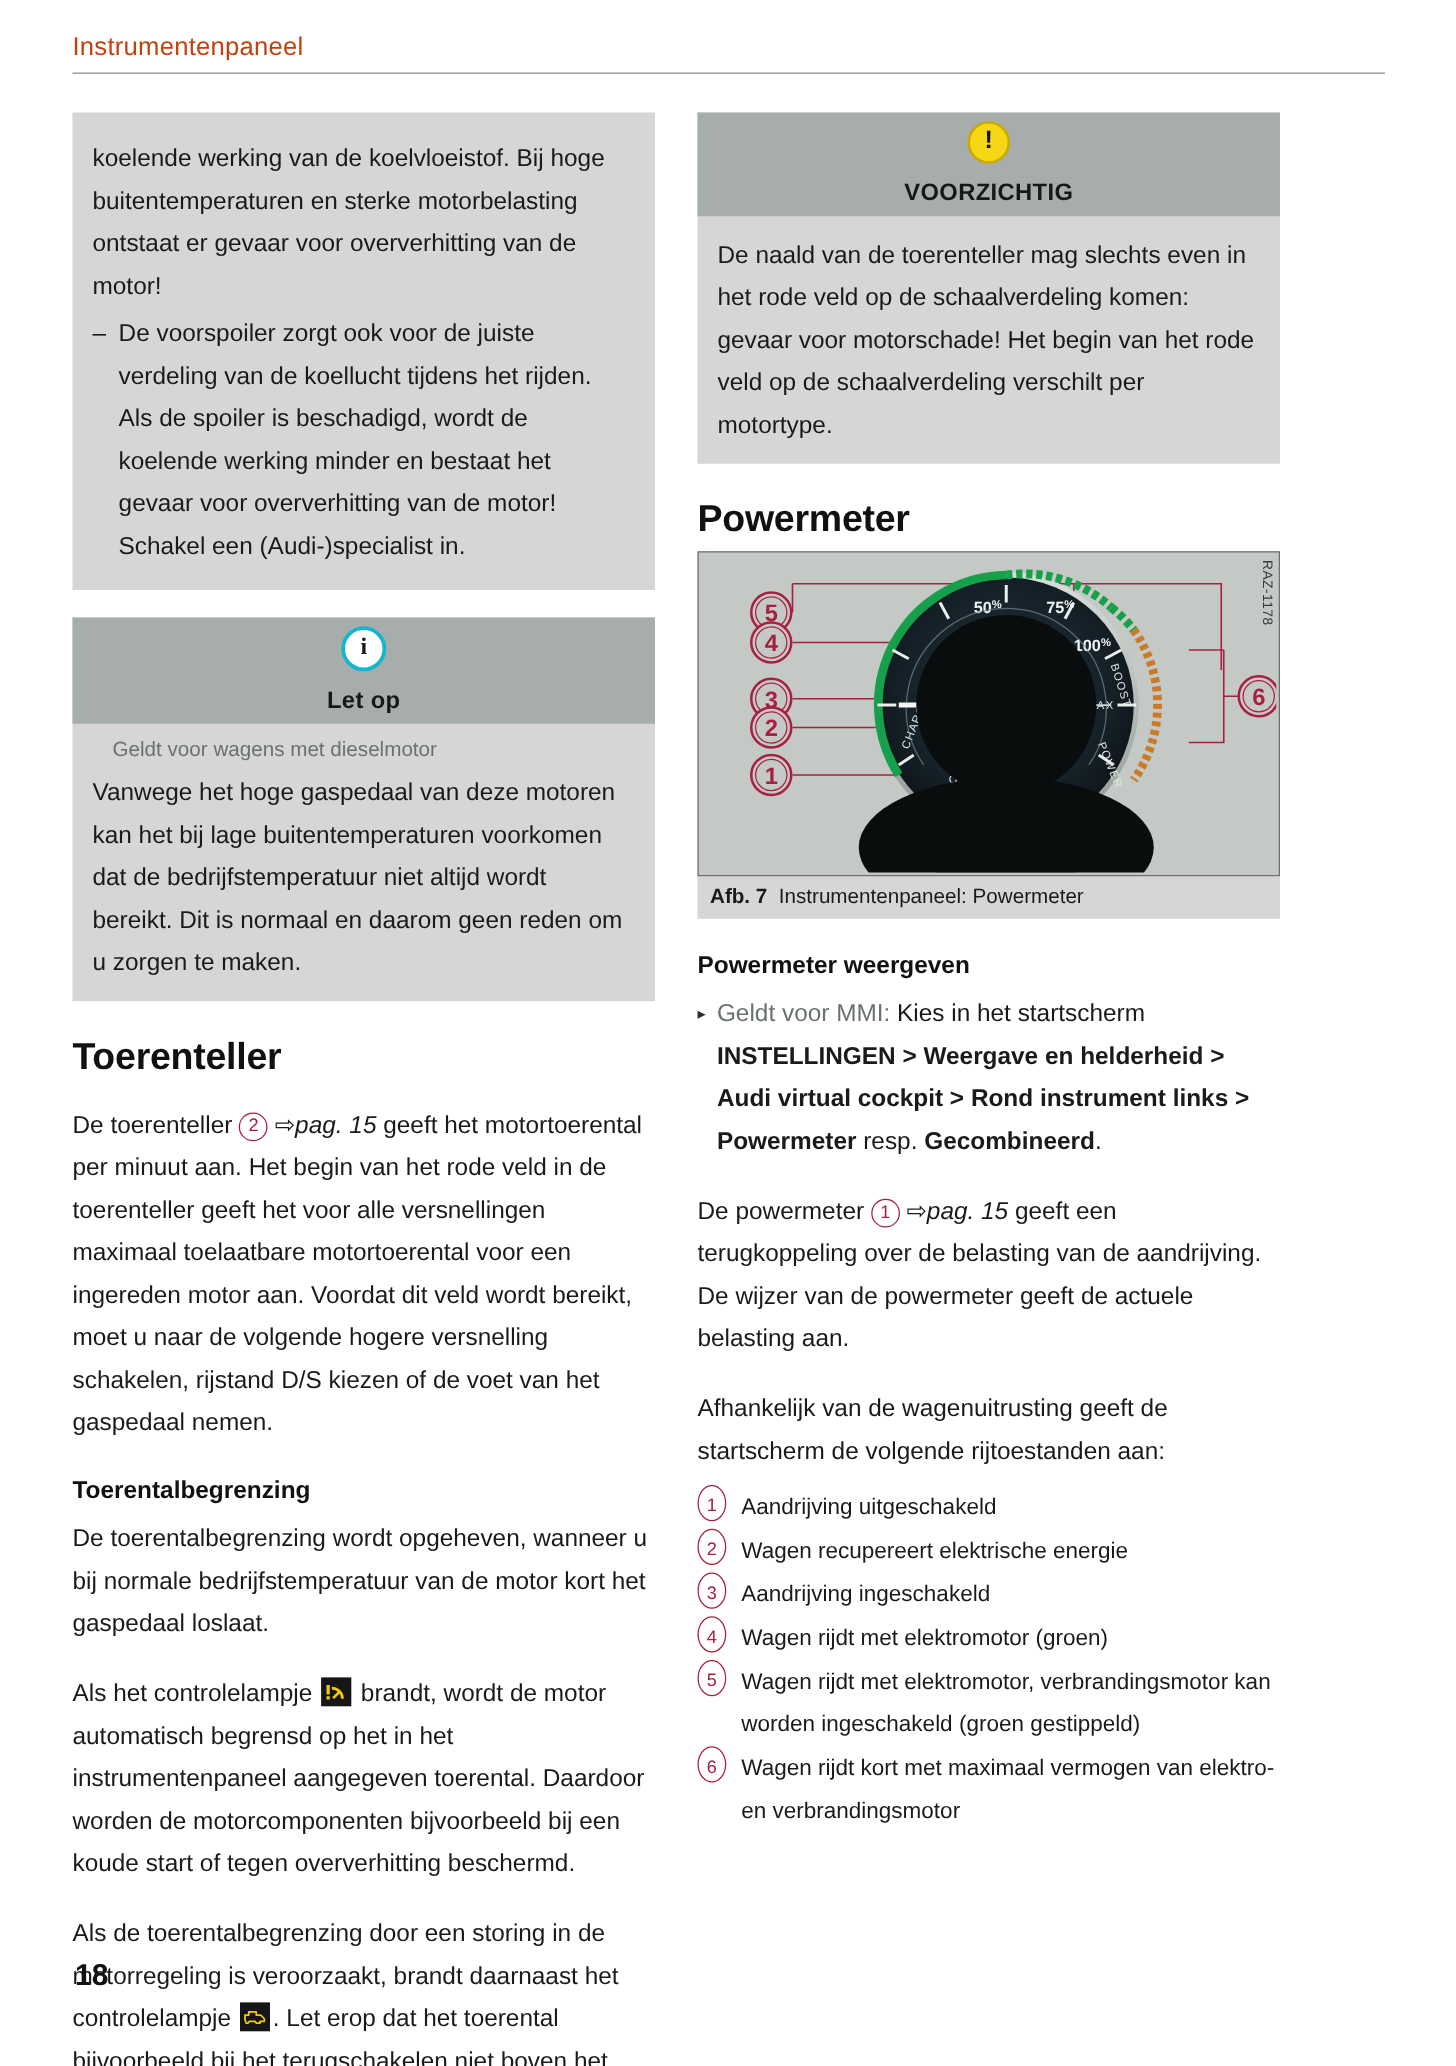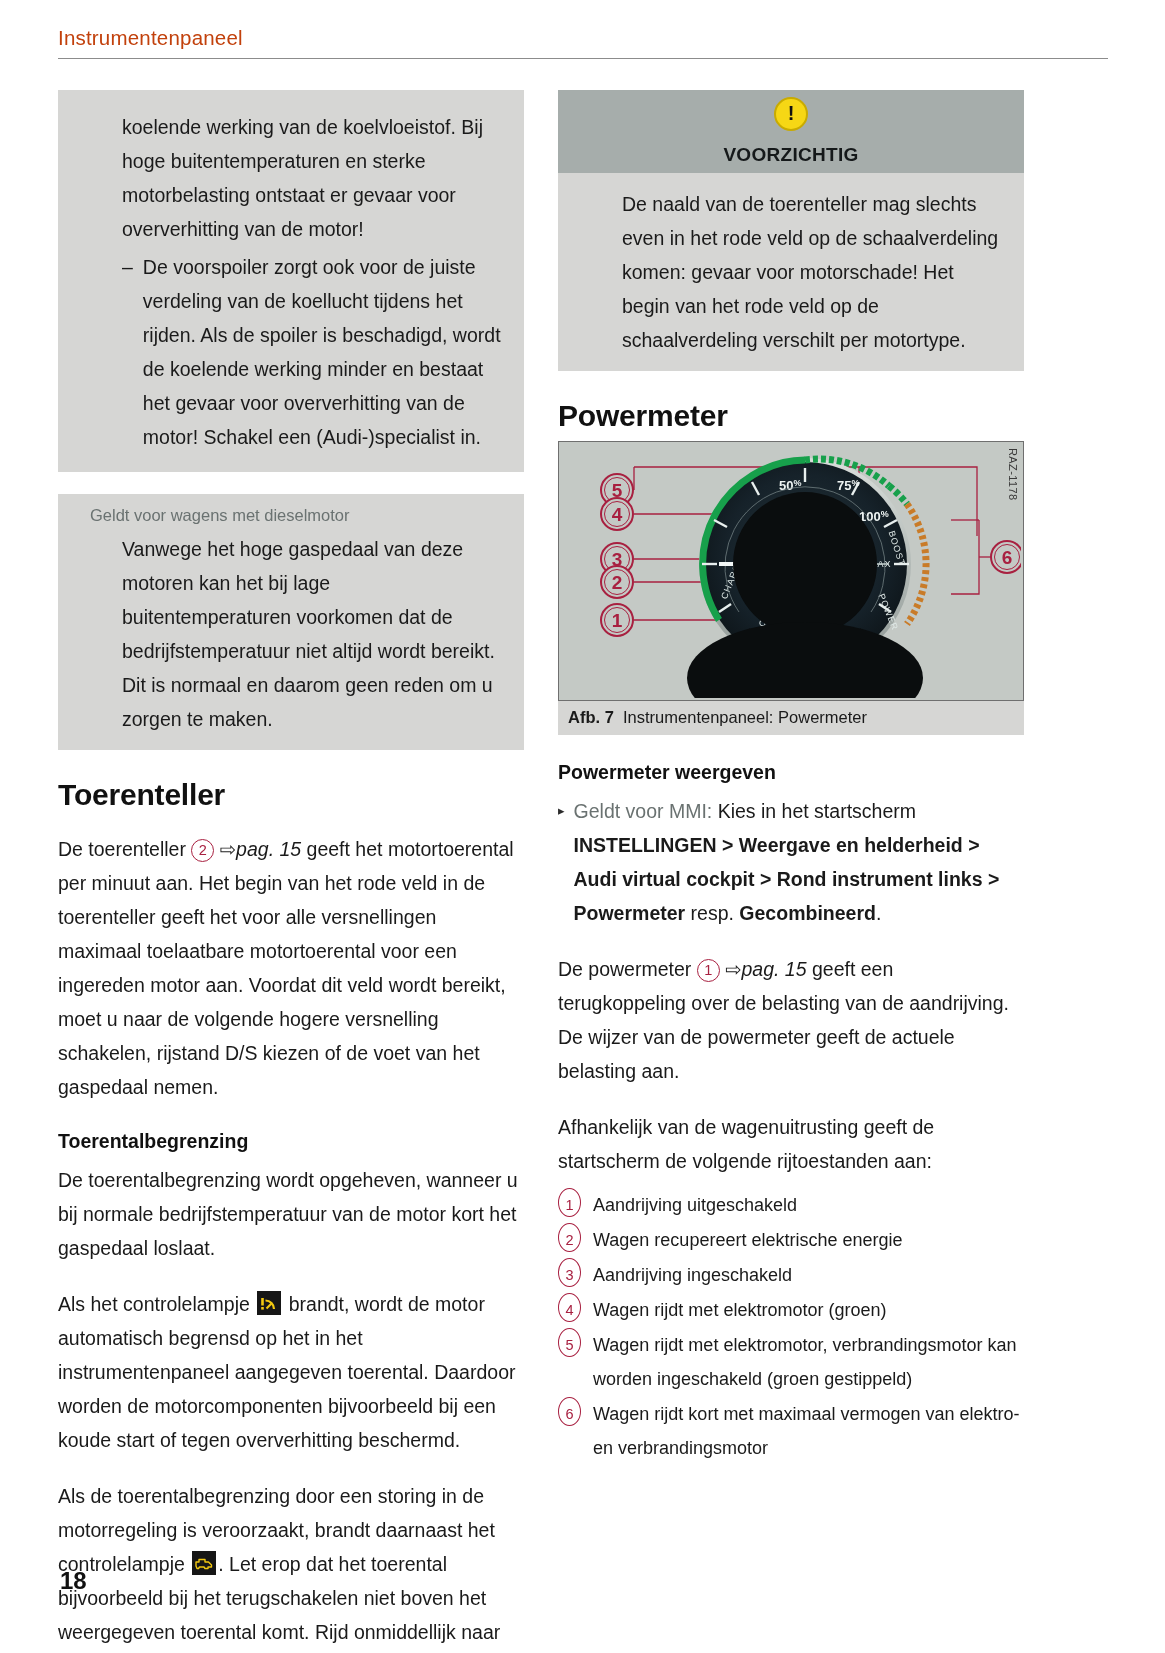--- a/index.html
+++ b/index.html
@@ -51,21 +51,21 @@
   
   .box {
     background: #d6d6d4;
     margin-bottom: 22px;
   }
   .box-body {
     padding: 10px 20px 14px 32px;
     font-size: 19.5px;
     line-height: 34px;
   }
-  .box-body.no-bullet { padding-left: 16px; margin-left: 48px; }
+  .box-body.no-bullet { padding-left: 16px; }
   .box-head {
     background: #a6adab;
     display: flex;
     align-items: center;
     gap: 13px;
     padding: 7px 16px 7px 16px;
     flex-direction: column;
   }
   .box-head-label {
     font-size: 19px;
@@ -264,20 +264,24 @@
       <div class="box-body no-bullet" style="padding-top:20px;padding-bottom:4px;">koelende werking van de koelvloeistof. Bij hoge buitentemperaturen en sterke motorbelasting ontstaat er gevaar voor oververhitting van de motor!</div>
       <div class="box-body no-bullet" style="padding-top:0;padding-bottom:18px;">
         <div class="dash-item">
           <span class="dash">–</span>
           <span>De voorspoiler zorgt ook voor de juiste verdeling van de koellucht tijdens het rijden. Als de spoiler is beschadigd, wordt de koelende werking minder en bestaat het gevaar voor oververhitting van de motor! Schakel een (Audi-)specialist in.</span>
         </div>
       </div>
     </div>
 
     <div class="box">
+      <div class="box-head">
+        <span class="icon-circle icon-info"></span>
+        <span class="box-head-label">Let op</span>
+      </div>
       <div class="box-sub">Geldt voor wagens met dieselmotor</div>
       <div class="box-body no-bullet">Vanwege het hoge gaspedaal van deze motoren kan het bij lage buitentemperaturen voorkomen dat de bedrijfstemperatuur niet altijd wordt bereikt. Dit is normaal en daarom geen reden om u zorgen te maken.</div>
     </div>
 
     <h2 class="sect">Toerenteller</h2>
 
     <p class="body"><span>De toerenteller </span><span class="cnum">2</span> <span>⇨</span><span class="arrow-ref">pag. 15</span><span> geeft het motortoerental per minuut aan. Het begin van het rode veld in de toerenteller geeft het voor alle versnellingen maximaal toelaatbare motortoerental voor een ingereden motor aan. Voordat dit veld wordt bereikt, moet u naar de volgende hogere versnelling schakelen, rijstand D/S kiezen of de voet van het gaspedaal nemen.</span></p>
 
     <h3 class="sub">Toerentalbegrenzing</h3>
 

